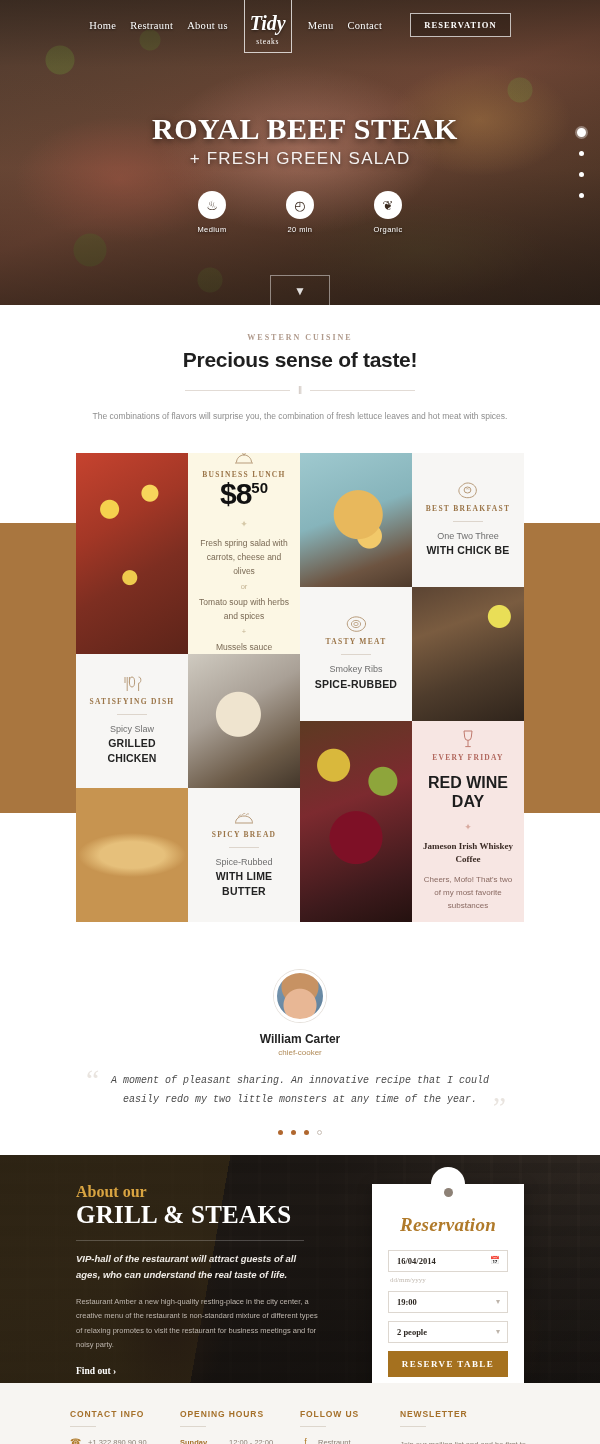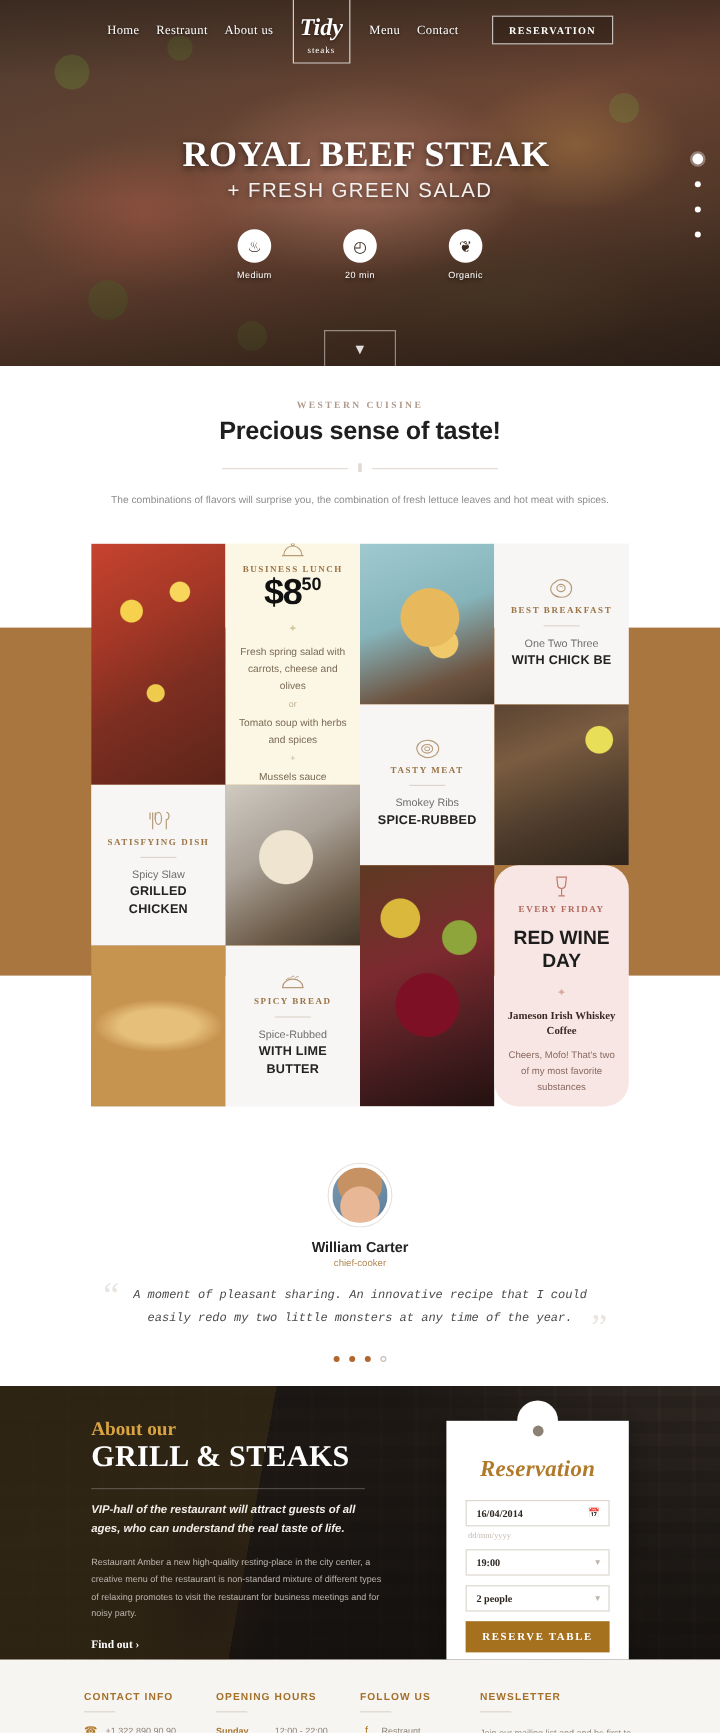--- a/index.html
+++ b/index.html
@@ -138,21 +138,21 @@
     display:grid; grid-template-columns:repeat(4,112px);
     grid-auto-rows:67px;
   }
   .cell { overflow:hidden; position:relative; }
   .tile {
     display:flex; flex-direction:column; align-items:center; justify-content:center;
     text-align:center; padding:0 9px;
   }
   .t-cream { background:#fcf7e4; }
   .t-white { background:#f7f6f4; }
-  .t-pink  { background:#f7e6e3;border-radius:20px; }
+  .t-pink  { background:#f7e6e3; }
   .tile-ic { color:#b79b7a; font-size:15px; line-height:1; margin-bottom:5px; }
   .tile-ic svg { display:block; }
   .tile-kicker {
     font-family:"Liberation Serif", serif; font-weight:bold;
     font-size:7.5px; letter-spacing:1.3px; color:#9b7548;
   }
   .tile-pink .tile-kicker { color:#b2685e; }
   .tile-rule { width:30px; height:1px; background:#ddd5cc; margin:8px 0; }
   .tile-t1 { font-size:9px; color:#6e6e6e; line-height:1.5; }
   .tile-t2 { font-size:10.5px; font-weight:bold; color:#232323; letter-spacing:.2px; line-height:1.4; }

